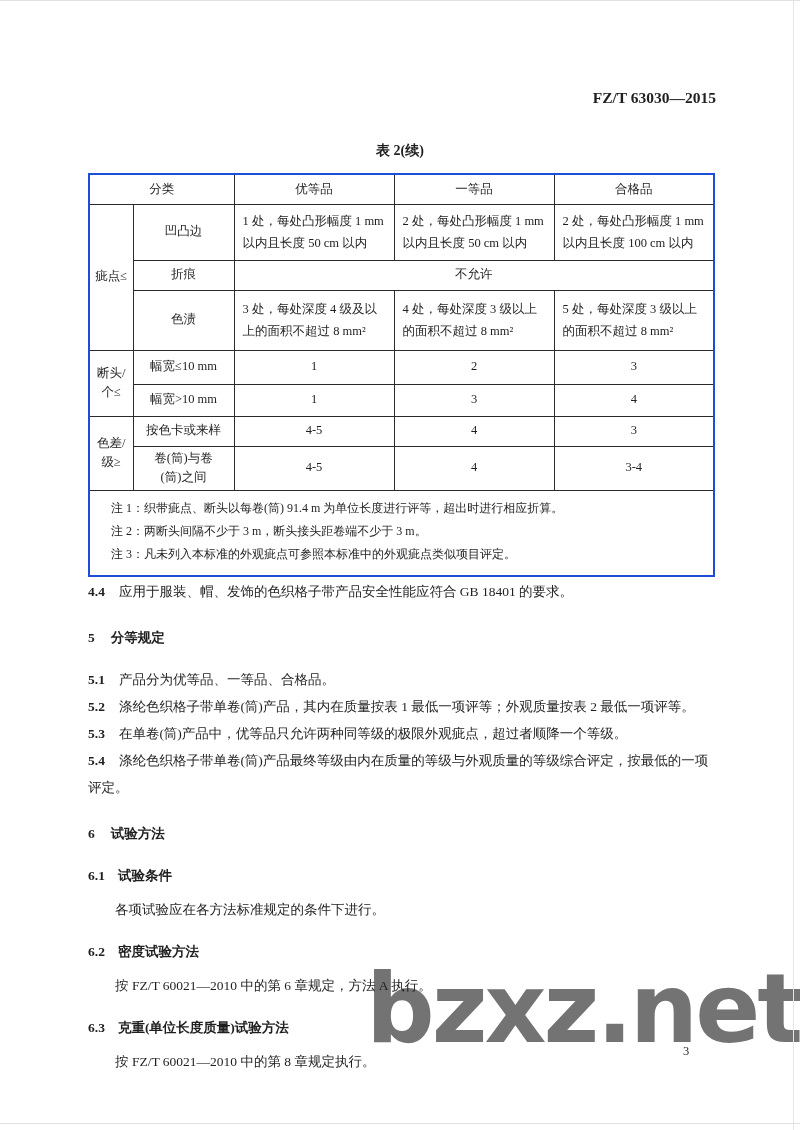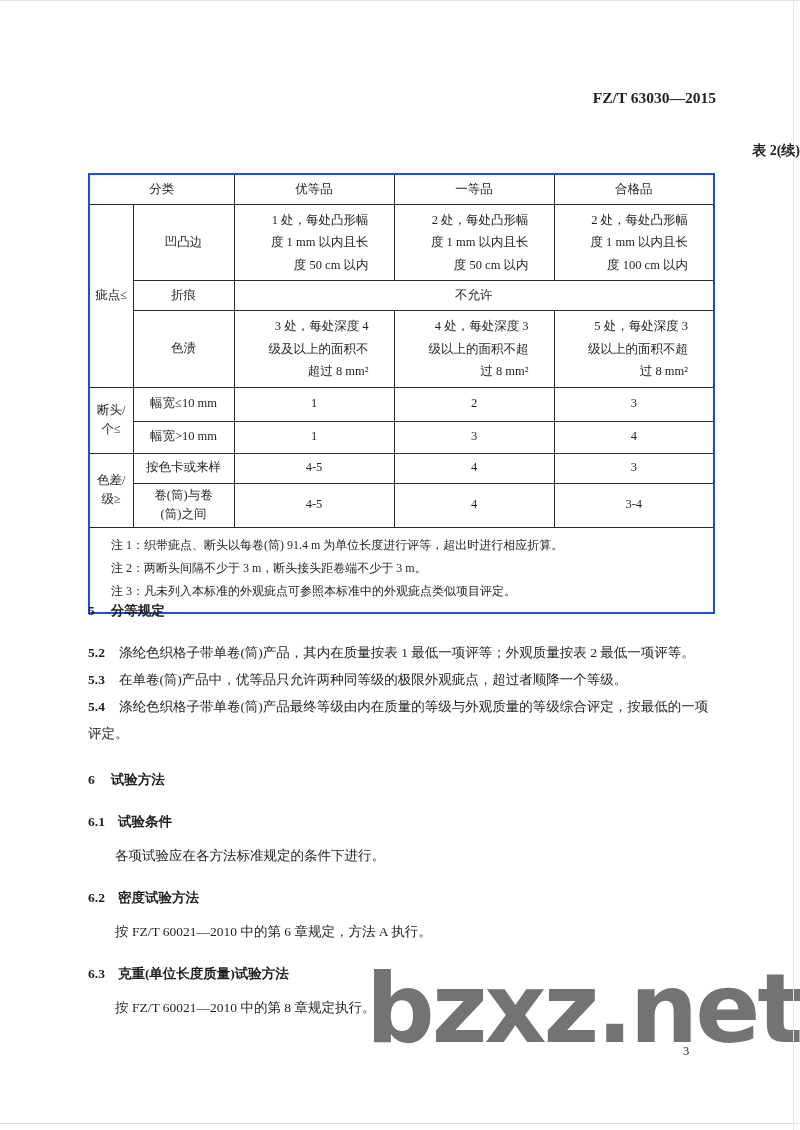--- a/index.html
+++ b/index.html
@@ -36,21 +36,21 @@
     font-family: "Liberation Serif", serif;
     font-weight: bold;
     font-size: 15.5px;
     z-index: 2;
     text-align: right;
   }
 
   .table-title {
     position: absolute;
     top: 141px; left: 0; width: 800px;
-    text-align: right;
+    text-align: center;
     font-weight: bold;
     font-size: 14px;
     z-index: 2;
   }
 
   table.spec {
     position: absolute;
     left: 88px; top: 172px;
     width: 627px;
     border-collapse: collapse;
@@ -62,21 +62,21 @@
   table.spec td, table.spec th {
     border: 1px solid #2b2b2b;
     font-size: 12.5px;
     font-weight: normal;
     text-align: center;
     vertical-align: middle;
     padding: 2px 4px;
     line-height: 1.55;
   }
   table.spec th { font-weight: normal; }
-  table.spec td.desc { text-align: right; padding: 4px 25px; line-height: 1.8; margin-left: 27px; }
+  table.spec td.desc { text-align: left; padding: 4px 8px; line-height: 1.8; margin-left: 27px; }
   table.spec .pre { white-space: pre-line; }
   table.spec tr.r-head   { height: 30px; }
   table.spec tr.r-aotu   { height: 56px; }
   table.spec tr.r-zhe    { height: 30px; }
   table.spec tr.r-sezi   { height: 60px; }
   table.spec tr.r-fk1    { height: 34px; }
   table.spec tr.r-fk2    { height: 32px; }
   table.spec tr.r-seka   { height: 30px; }
   table.spec tr.r-juan   { height: 44px; }
   table.spec td.notes-cell {
@@ -186,23 +186,25 @@
         <td colspan="5" class="notes-cell">
           <div>注 1：织带疵点、断头以每卷(筒) 91.4 m 为单位长度进行评等，超出时进行相应折算。</div>
           <div>注 2：两断头间隔不少于 3 m，断头接头距卷端不少于 3 m。</div>
           <div>注 3：凡未列入本标准的外观疵点可参照本标准中的外观疵点类似项目评定。</div>
         </td>
       </tr>
     </tbody>
   </table>
 
   <div class="content">
+    <p class="clause"><span class="num">4.4</span><span>应用于服装、帽、发饰的色织格子带产品安全性能应符合 GB 18401 的要求。</span></p>
 
     <p class="heading"><span class="num">5</span><span>分等规定</span></p>
 
+    <p class="clause"><span class="num">5.1</span><span>产品分为优等品、一等品、合格品。</span></p>
     <p class="clause"><span class="num">5.2</span><span>涤纶色织格子带单卷(筒)产品，其内在质量按表 1 最低一项评等；外观质量按表 2 最低一项评等。</span></p>
     <p class="clause"><span class="num">5.3</span><span>在单卷(筒)产品中，优等品只允许两种同等级的极限外观疵点，超过者顺降一个等级。</span></p>
     <p class="clause"><span class="num">5.4</span><span>涤纶色织格子带单卷(筒)产品最终等级由内在质量的等级与外观质量的等级综合评定，按最低的一项评定。</span></p>
 
     <p class="heading"><span class="num">6</span><span>试验方法</span></p>
 
     <p class="subheading"><span class="num">6.1</span><span>试验条件</span></p>
     <p class="indent">各项试验应在各方法标准规定的条件下进行。</p>
 
     <p class="subheading"><span class="num">6.2</span><span>密度试验方法</span></p>

